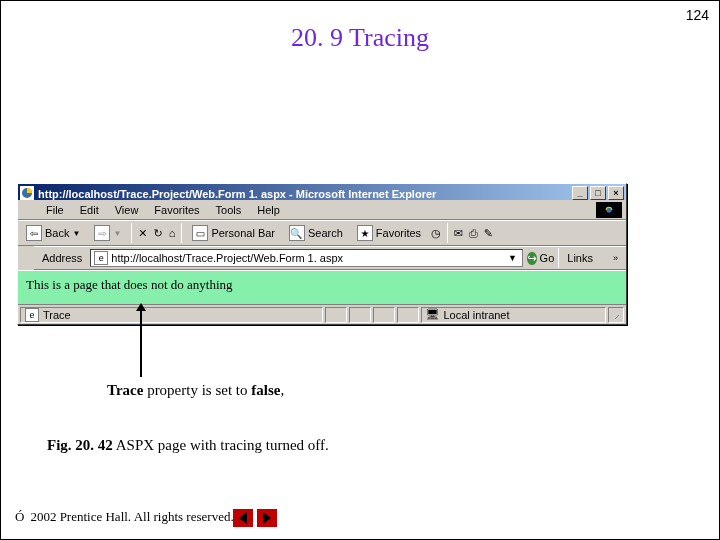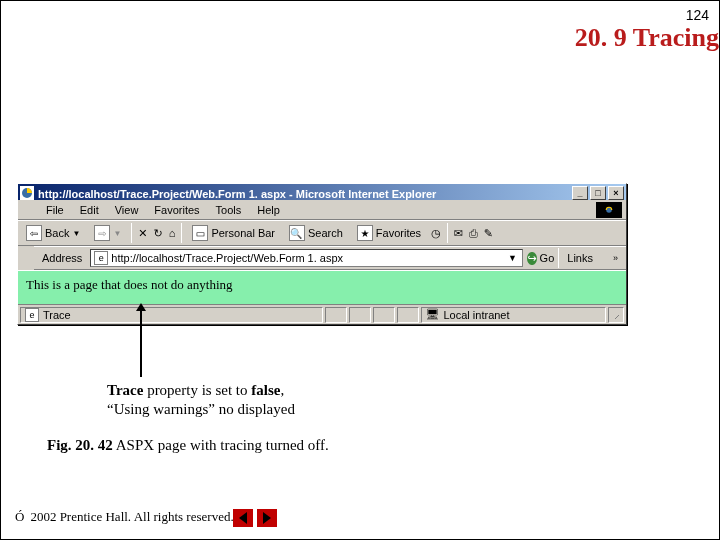--- a/index.html
+++ b/index.html
@@ -1,19 +1,19 @@
 <!DOCTYPE html>
 <html><head>
 <meta charset="utf-8">
 <style>
   * { box-sizing: border-box; margin: 0; padding: 0; }
   html, body { width: 720px; height: 540px; background: #fff; font-family: "Times New Roman", serif; }
   .slide { position: relative; width: 720px; height: 540px; border: 1px solid #000; }
   .page-num { position: absolute; top: 6px; right: 10px; font-family: Arial, sans-serif; font-size: 14px; }
-  .heading { position: absolute; top: 22px; left: 0; width: 100%; text-align: right; font-size: 26px; font-weight: bold; color: #b91c1c; }
+  .heading { position: absolute; top: 22px; left: 0; width: 100%; text-align: center; font-size: 26px; font-weight: normal; color: #6d28d9; }
 
   .ie-window { position: absolute; top: 182px; left: 16px; width: 610px; background: #d4d0c8; border: 1px solid #404040; border-top: 1px solid #fff; border-left: 1px solid #fff; box-shadow: 1px 1px 0 #000; font-family: Tahoma, Arial, sans-serif; font-size: 11px; }
   .titlebar { height: 16px; background: linear-gradient(to right, #08246b, #a6caf0); color: #fff; display: flex; align-items: flex-end; padding: 0 2px; }
   .titlebar .icon { width: 14px; height: 14px; background: #fff; margin-right: 4px; display: inline-flex; align-items: center; justify-content: center; }
   .titlebar .title-text { flex: 1; font-weight: bold; font-size: 11px; white-space: nowrap; overflow: hidden; }
   .win-buttons { display: flex; }
   .win-btn { width: 16px; height: 14px; background: #d4d0c8; border: 1px solid #fff; border-right-color: #404040; border-bottom-color: #404040; margin-left: 2px; font-family: Arial; font-size: 9px; font-weight: bold; color: #000; display: flex; align-items: center; justify-content: center; }
 
   .menubar { height: 20px; display: flex; align-items: center; padding: 0 20px; border-bottom: 1px solid #808080; position: relative; }
   .menubar span { padding: 2px 8px; }
@@ -172,21 +172,20 @@
       </div>
     </div>
   </div>
 
   <div class="arrow-line"></div>
 
   <div class="caption-note">
     <div>
       <b>Trace</b><span> property is set to </span><b>false</b><span>,</span>
     </div>
-    <div>“Using warnings” no displayed</div>
   </div>
 
   <div class="fig-caption">
     <b>Fig. 20. 42</b><span>  ASPX page with tracing turned off.</span>
   </div>
 
   <div class="footer">
     <span style="font-family:Symbol;">Ó</span>
       <span> 2002 Prentice Hall.  All rights reserved.</span>
   </div>

